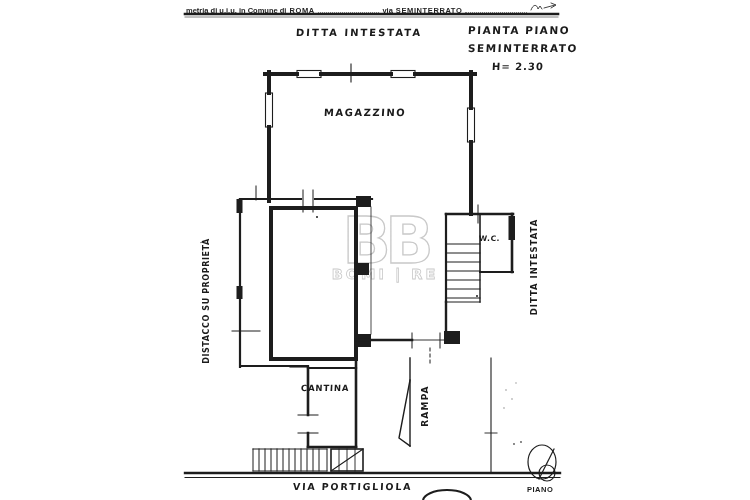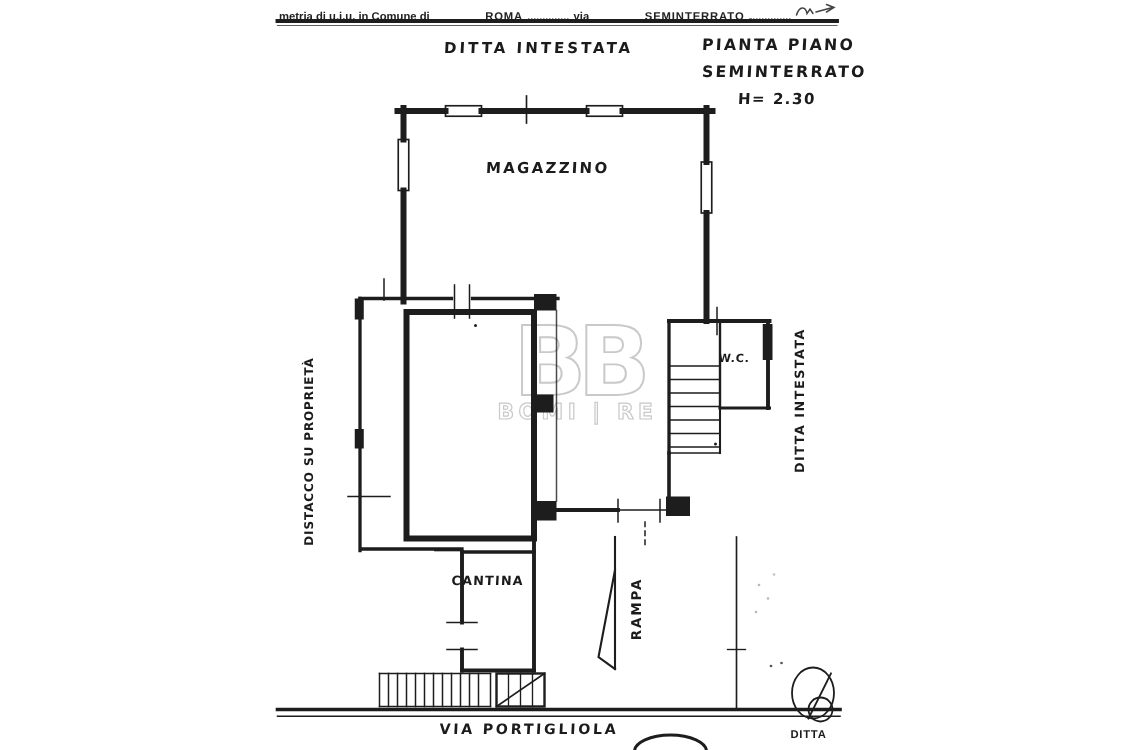--- a/index.html
+++ b/index.html
@@ -4,21 +4,21 @@
 <style>
   html,body{margin:0;padding:0;width:750px;height:500px;background:#ffffff;overflow:hidden;}
   .page{position:relative;width:750px;height:500px;background:#ffffff;
         font-family:"Liberation Sans",sans-serif;color:#1d1d1d;text-align:right;}
   .plan-svg{position:absolute;left:0;top:0;}
   
   .form-header{position:absolute;left:186px;top:1px;width:372px;display:flex;
                align-items:baseline;gap:3px;font-size:7.5px;font-weight:bold;
                color:#222;white-space:nowrap;}
   .leader{flex:1;border-bottom:1px dotted #8a8a8a;height:7px;min-width:20px;}
-  .city{letter-spacing:.6px;margin-left:34px;}
+  .city{letter-spacing:.6px;}
   
   .hand{position:absolute;font-family:"DejaVu Sans",sans-serif;font-weight:bold;
         color:#1b1b1b;white-space:nowrap;transform:skewX(-3deg);}
   .lbl-ditta-top{left:296px;top:27px;font-size:10px;letter-spacing:2px;}
   .lbl-title1{left:468px;top:24px;font-size:10.5px;letter-spacing:1.5px;}
   .lbl-title2{left:468px;top:42px;font-size:10.5px;letter-spacing:1.5px;}
   .lbl-height{left:492px;top:61px;font-size:10px;letter-spacing:1px;}
   .lbl-magazzino{left:324px;top:107px;font-size:10px;letter-spacing:1.5px;}
   .lbl-wc{left:479px;top:234px;font-size:7.5px;letter-spacing:.5px;}
   .lbl-cantina{left:301px;top:383px;font-size:8.5px;letter-spacing:.8px;}
@@ -173,15 +173,15 @@
   <div class="hand lbl-title1">PIANTA PIANO</div>
   <div class="hand lbl-title2">SEMINTERRATO</div>
   <div class="hand lbl-height">H= 2.30</div>
   <div class="hand lbl-magazzino">MAGAZZINO</div>
   <div class="hand lbl-wc">W.C.</div>
   <div class="hand lbl-cantina">CANTINA</div>
   <div class="vlabel lbl-rampa">RAMPA</div>
   <div class="vlabel lbl-distacco">DISTACCO SU PROPRIETÀ</div>
   <div class="vlabel lbl-ditta-right">DITTA INTESTATA</div>
   <div class="hand lbl-via">VIA PORTIGLIOLA</div>
-  <div class="hand lbl-scala">DITTA</div>
+  <div class="hand lbl-scala">PIANO</div>
 
 </div>
 
 </body></html>

